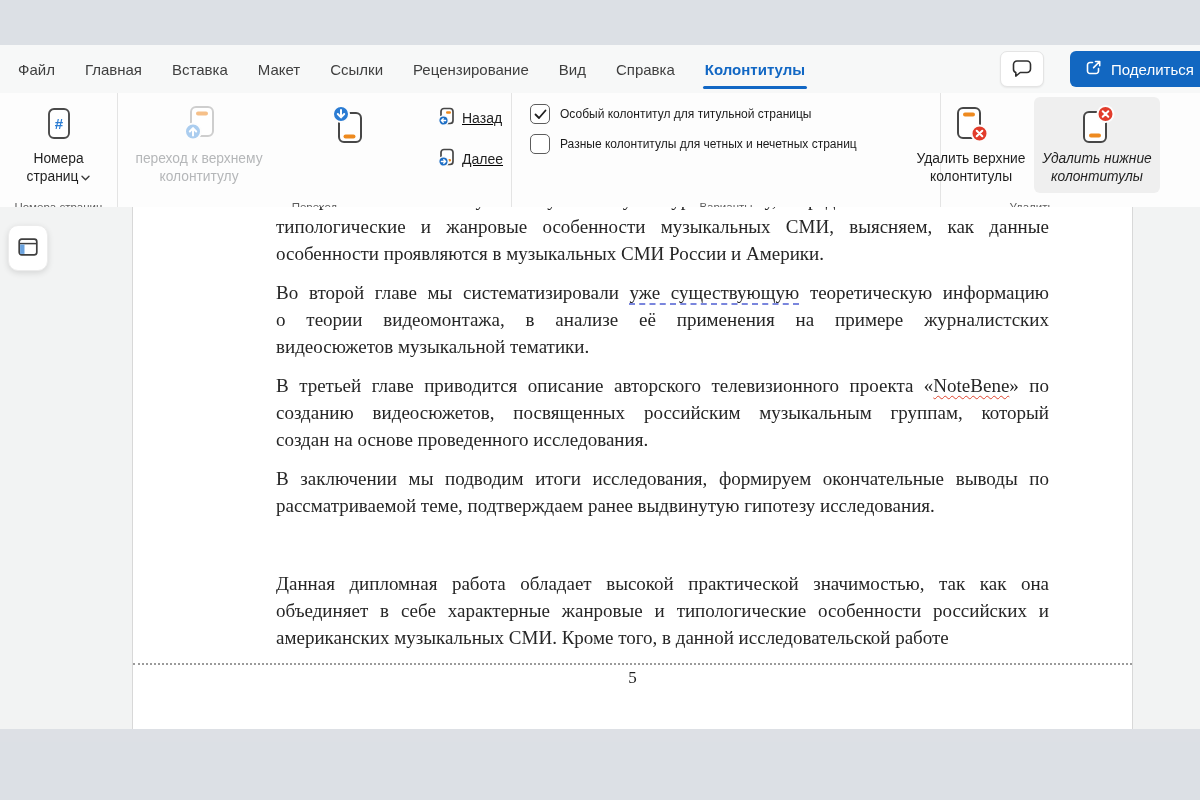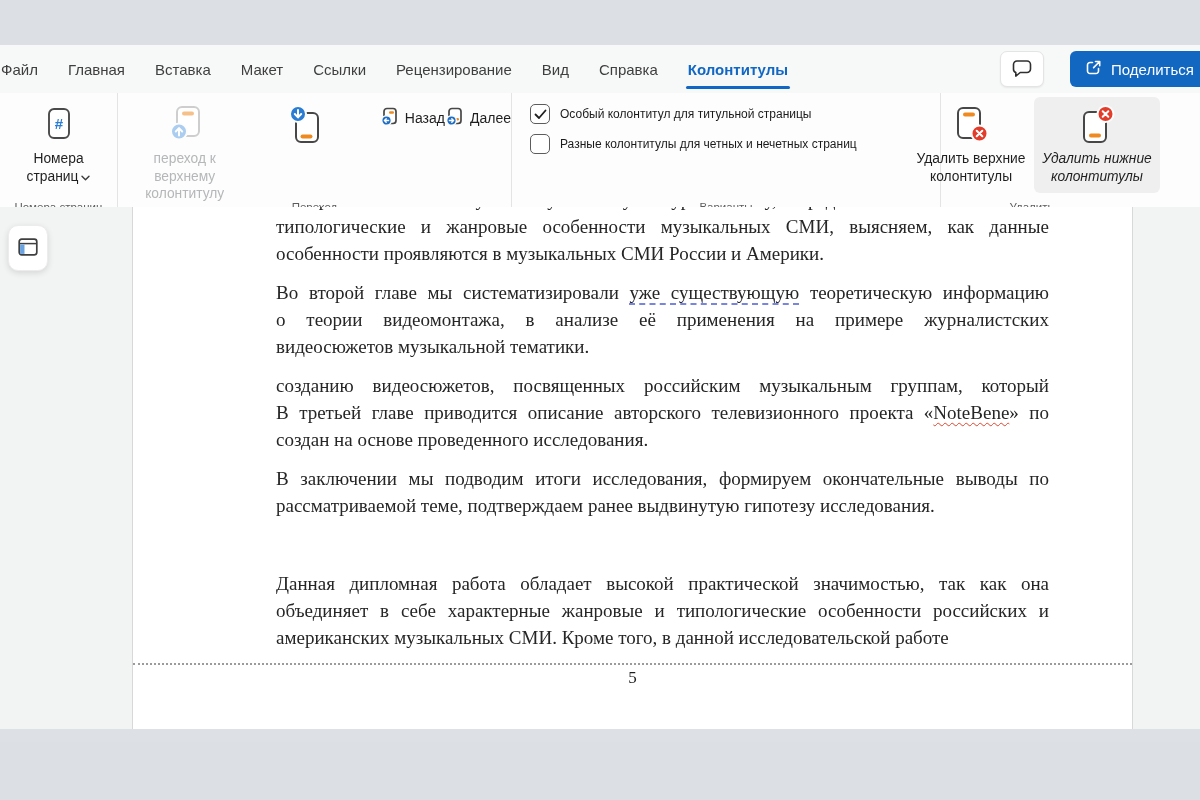--- a/index.html
+++ b/index.html
@@ -6,21 +6,21 @@
   html, body { width: 1200px; height: 800px; overflow: hidden; }
   body { font-family: "Liberation Sans", sans-serif; background: #dde0e5; position: relative; }
 
   
   .frame-top    { position: absolute; top: 0;    left: 0; width: 1200px; height: 45px; background: #dce0e5; }
   .frame-bottom { position: absolute; top: 742px; left: 0; width: 1200px; height: 58px; background: #dce0e5; }
 
   
   .menubar { position: absolute; top: 45px; left: 0; width: 1200px; height: 48px;
              background: #f7f8f8; display: flex; align-items: center; }
-  .tabs { display: flex; gap: 30px; padding-left: 1px; height: 100%; align-items: stretch; }
+  .tabs { display: flex; gap: 30px; padding-left: 18px; height: 100%; align-items: stretch; }
   .tab  { font-size: 15px; color: #3f3f3f; display: flex; align-items: center; position: relative; cursor: default; white-space: nowrap; }
   .tab.active { color: #1167c4; font-weight: 700; }
   .tab.active::after { content: ""; position: absolute; left: -2px; right: -2px; bottom: 4px; height: 3px;
                        background: #1167c4; border-radius: 2px; }
   .menubar-right { margin-left: auto; display: flex; align-items: center; gap: 26px; }
   .comment-btn { width: 44px; height: 36px; background: #fff; border: 1px solid #e4e4e4; border-radius: 7px;
                  display: flex; align-items: center; justify-content: center; box-shadow: 0 1px 2px rgba(0,0,0,.07); cursor: pointer; }
   .share-btn { height: 36px; width: 146px; margin-right: -16px; background: #1267c1; border: none; border-radius: 6px;
                color: #fff; font-size: 15px; font-family: "Liberation Sans", sans-serif;
                display: flex; align-items: center; gap: 8px; padding: 0 14px; cursor: pointer; }
@@ -37,21 +37,21 @@
   .big-btn .bicon  { height: 44px; display: flex; align-items: center; justify-content: center; }
   .big-btn .blabel { font-size: 13.8px; line-height: 17.5px; text-align: center; color: #1f1f1f; margin-top: 3px; }
   .big-btn.disabled { cursor: default; }
   .big-btn.disabled .blabel { color: #b5b7b9; }
   .big-btn.hovered { background: #efefef; border-radius: 6px; font-style: italic; }
   .chev { display: inline-block; margin-left: 3px; }
 
   .g-pagenum { left: 0; width: 118px; display: flex; justify-content: center; align-items: flex-start; padding-top: 4px; }
   .g-nav { left: 118px; width: 394px; display: flex; align-items: flex-start; padding: 4px 0 0 6px; }
   .g-nav .big-btn { width: 150px; }
-  .smallcol { display: flex; flex-direction: row; gap: 1px; margin-left: 14px; padding-top: 10px; }
+  .smallcol { display: flex; flex-direction: column; gap: 19px; margin-left: 14px; padding-top: 10px; text-decoration: underline; }
   .small-btn { display: flex; align-items: center; gap: 7px; font-size: 14px; color: #1f1f1f; cursor: pointer; white-space: nowrap; }
 
   .g-options { left: 512px; width: 429px; padding: 11px 0 0 18px; }
   .cb-row { display: flex; align-items: center; gap: 10px; margin-bottom: 10px; cursor: pointer; }
   .cbox { width: 20px; height: 20px; border: 1.5px solid #5c5c5c; border-radius: 5px; background: #fff;
           display: flex; align-items: center; justify-content: center; flex: 0 0 auto; }
   .cb-label { font-size: 12px; color: #1b1b1b; white-space: nowrap; }
 
   .g-delete { left: 902px; width: 259px; display: flex; align-items: flex-start; padding: 4px 0 0 2px; }
   .g-delete .big-btn { width: 126px; }
@@ -247,22 +247,22 @@
           <div class="para">
             <div class="line"><span>типологические и жанровые особенности музыкальных СМИ, выясняем, как данные</span></div>
             <div class="line lastline"><span>особенности проявляются в музыкальных СМИ России и Америки.</span></div>
           </div>
           <div class="para">
             <div class="line"><span>Во второй главе мы систематизировали </span><span class="mark-grammar">уже существующую</span><span> теоретическую информацию</span></div>
             <div class="line"><span>о теории видеомонтажа, в анализе её применения на примере журналистских</span></div>
             <div class="line lastline"><span>видеосюжетов музыкальной тематики.</span></div>
           </div>
           <div class="para">
+            <div class="line"><span>В третьей главе приводится описание авторского телевизионного проекта «</span><span class="mark-spell">NoteBene</span><span>» по</span></div>
             <div class="line"><span>созданию видеосюжетов, посвященных российским музыкальным группам, который</span></div>
-            <div class="line"><span>В третьей главе приводится описание авторского телевизионного проекта «</span><span class="mark-spell">NoteBene</span><span>» по</span></div>
             <div class="line lastline"><span>создан на основе проведенного исследования.</span></div>
           </div>
           <div class="para">
             <div class="line"><span>В заключении мы подводим итоги исследования, формируем окончательные выводы по</span></div>
             <div class="line lastline"><span>рассматриваемой теме, подтверждаем ранее выдвинутую гипотезу исследования.</span></div>
           </div>
           <div class="para empty"></div>
           <div class="para">
             <div class="line"><span>Данная дипломная работа обладает высокой практической значимостью, так как она</span></div>
             <div class="line"><span>объединяет в себе характерные жанровые и типологические особенности российских и</span></div>

